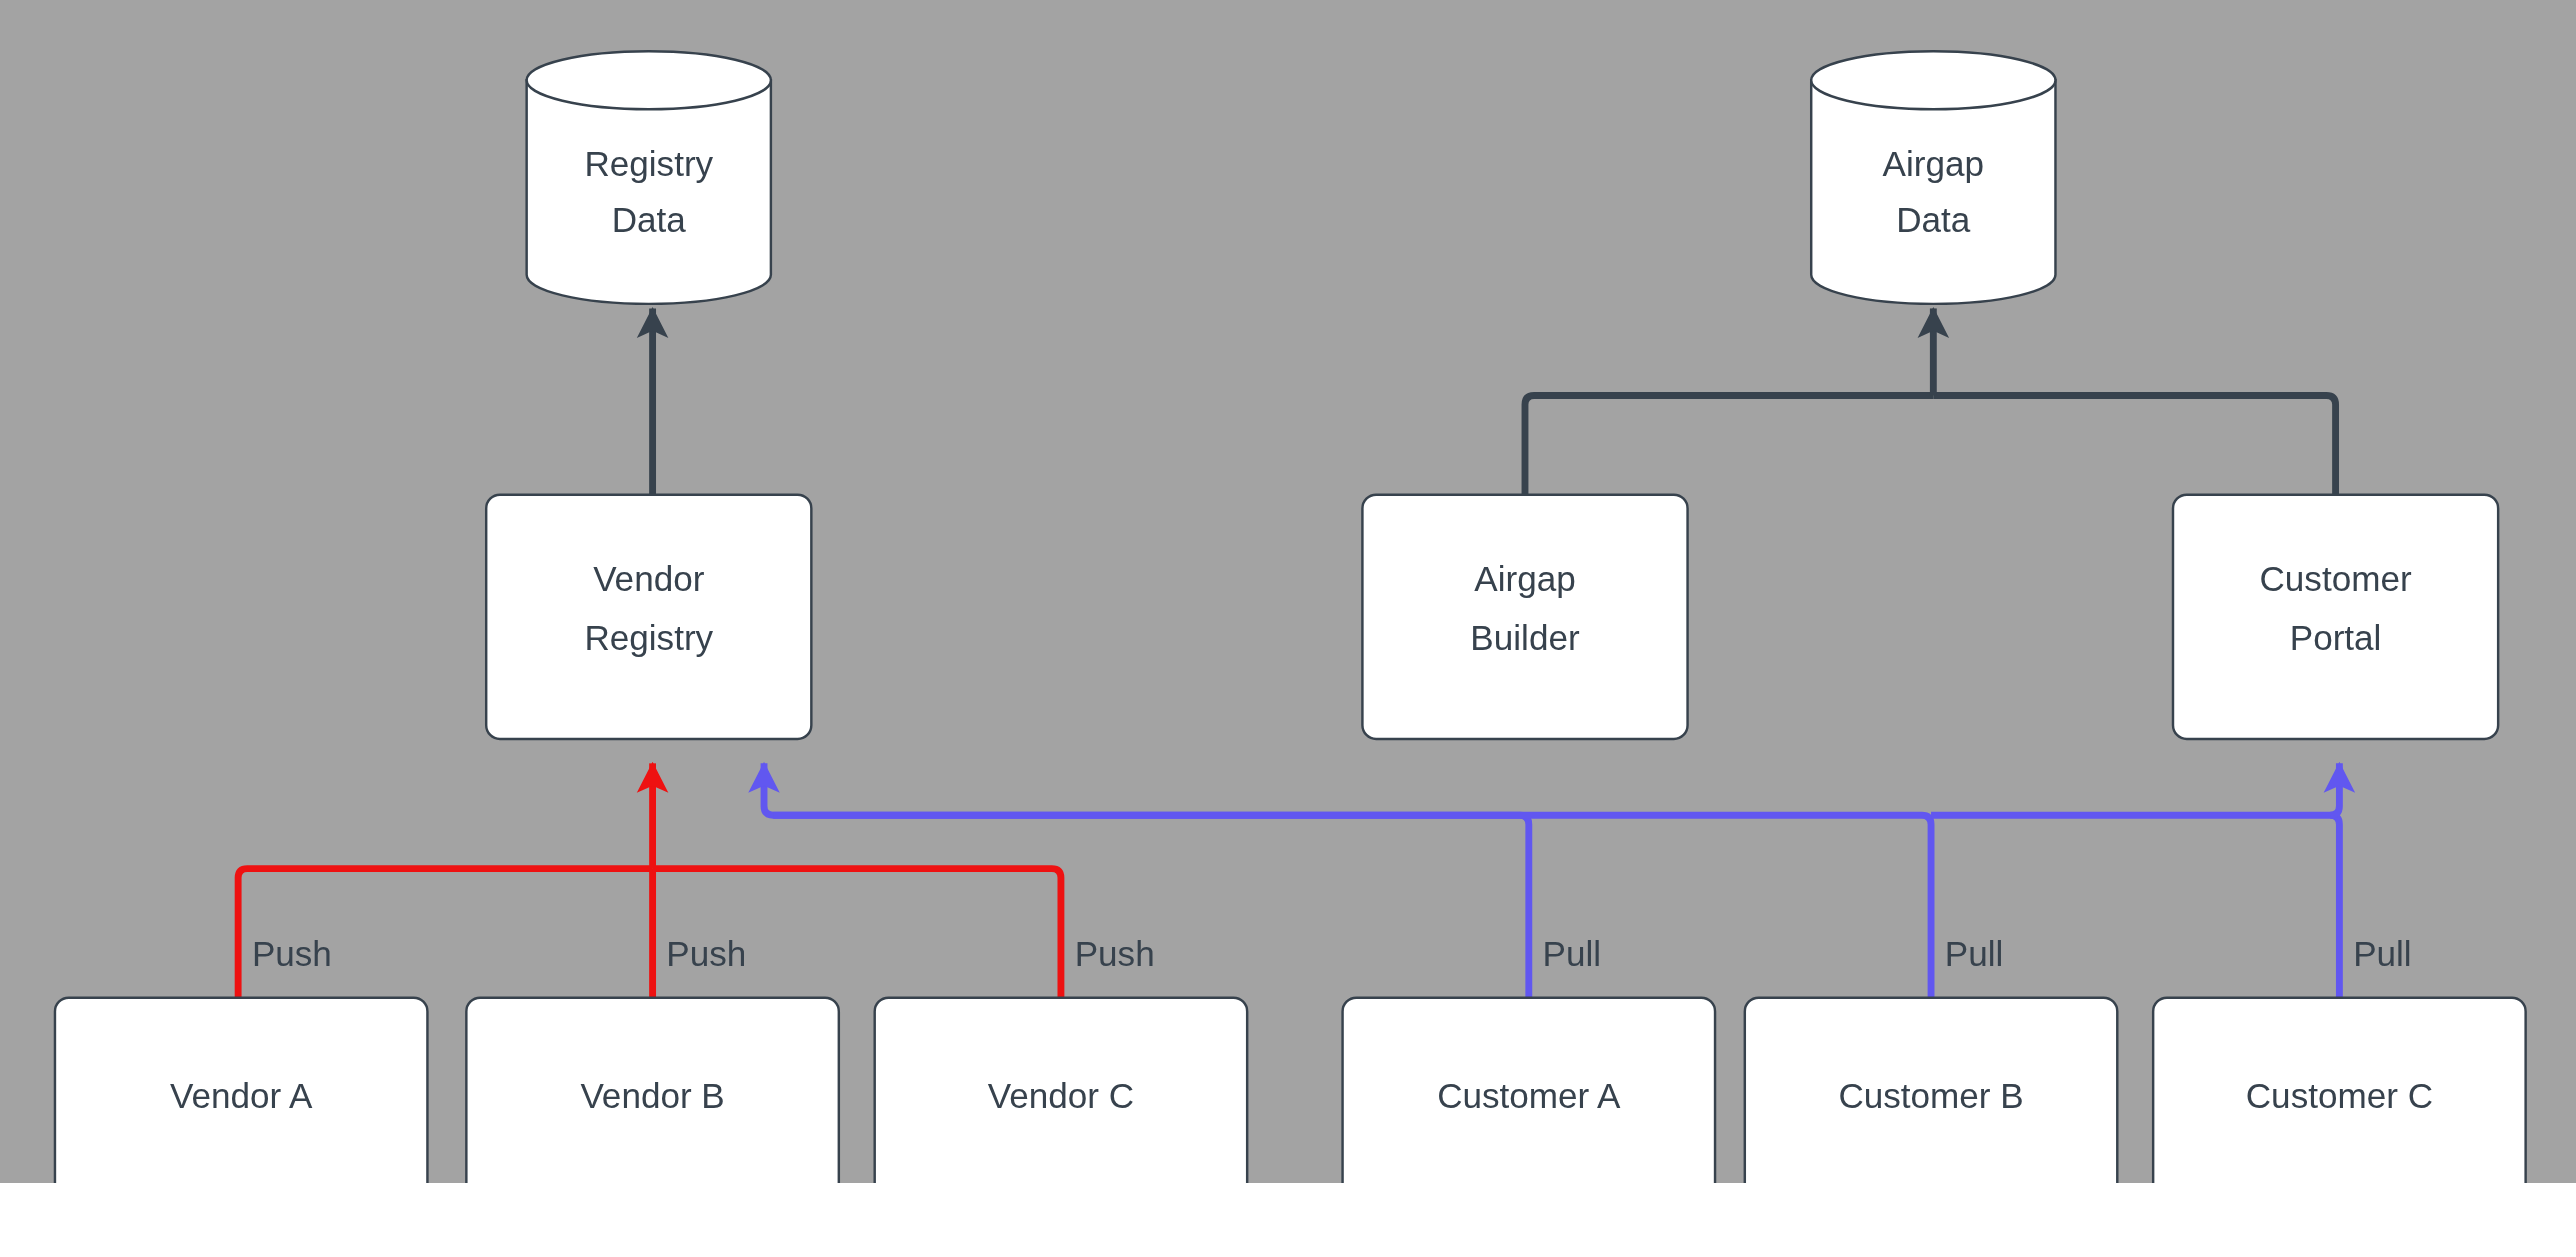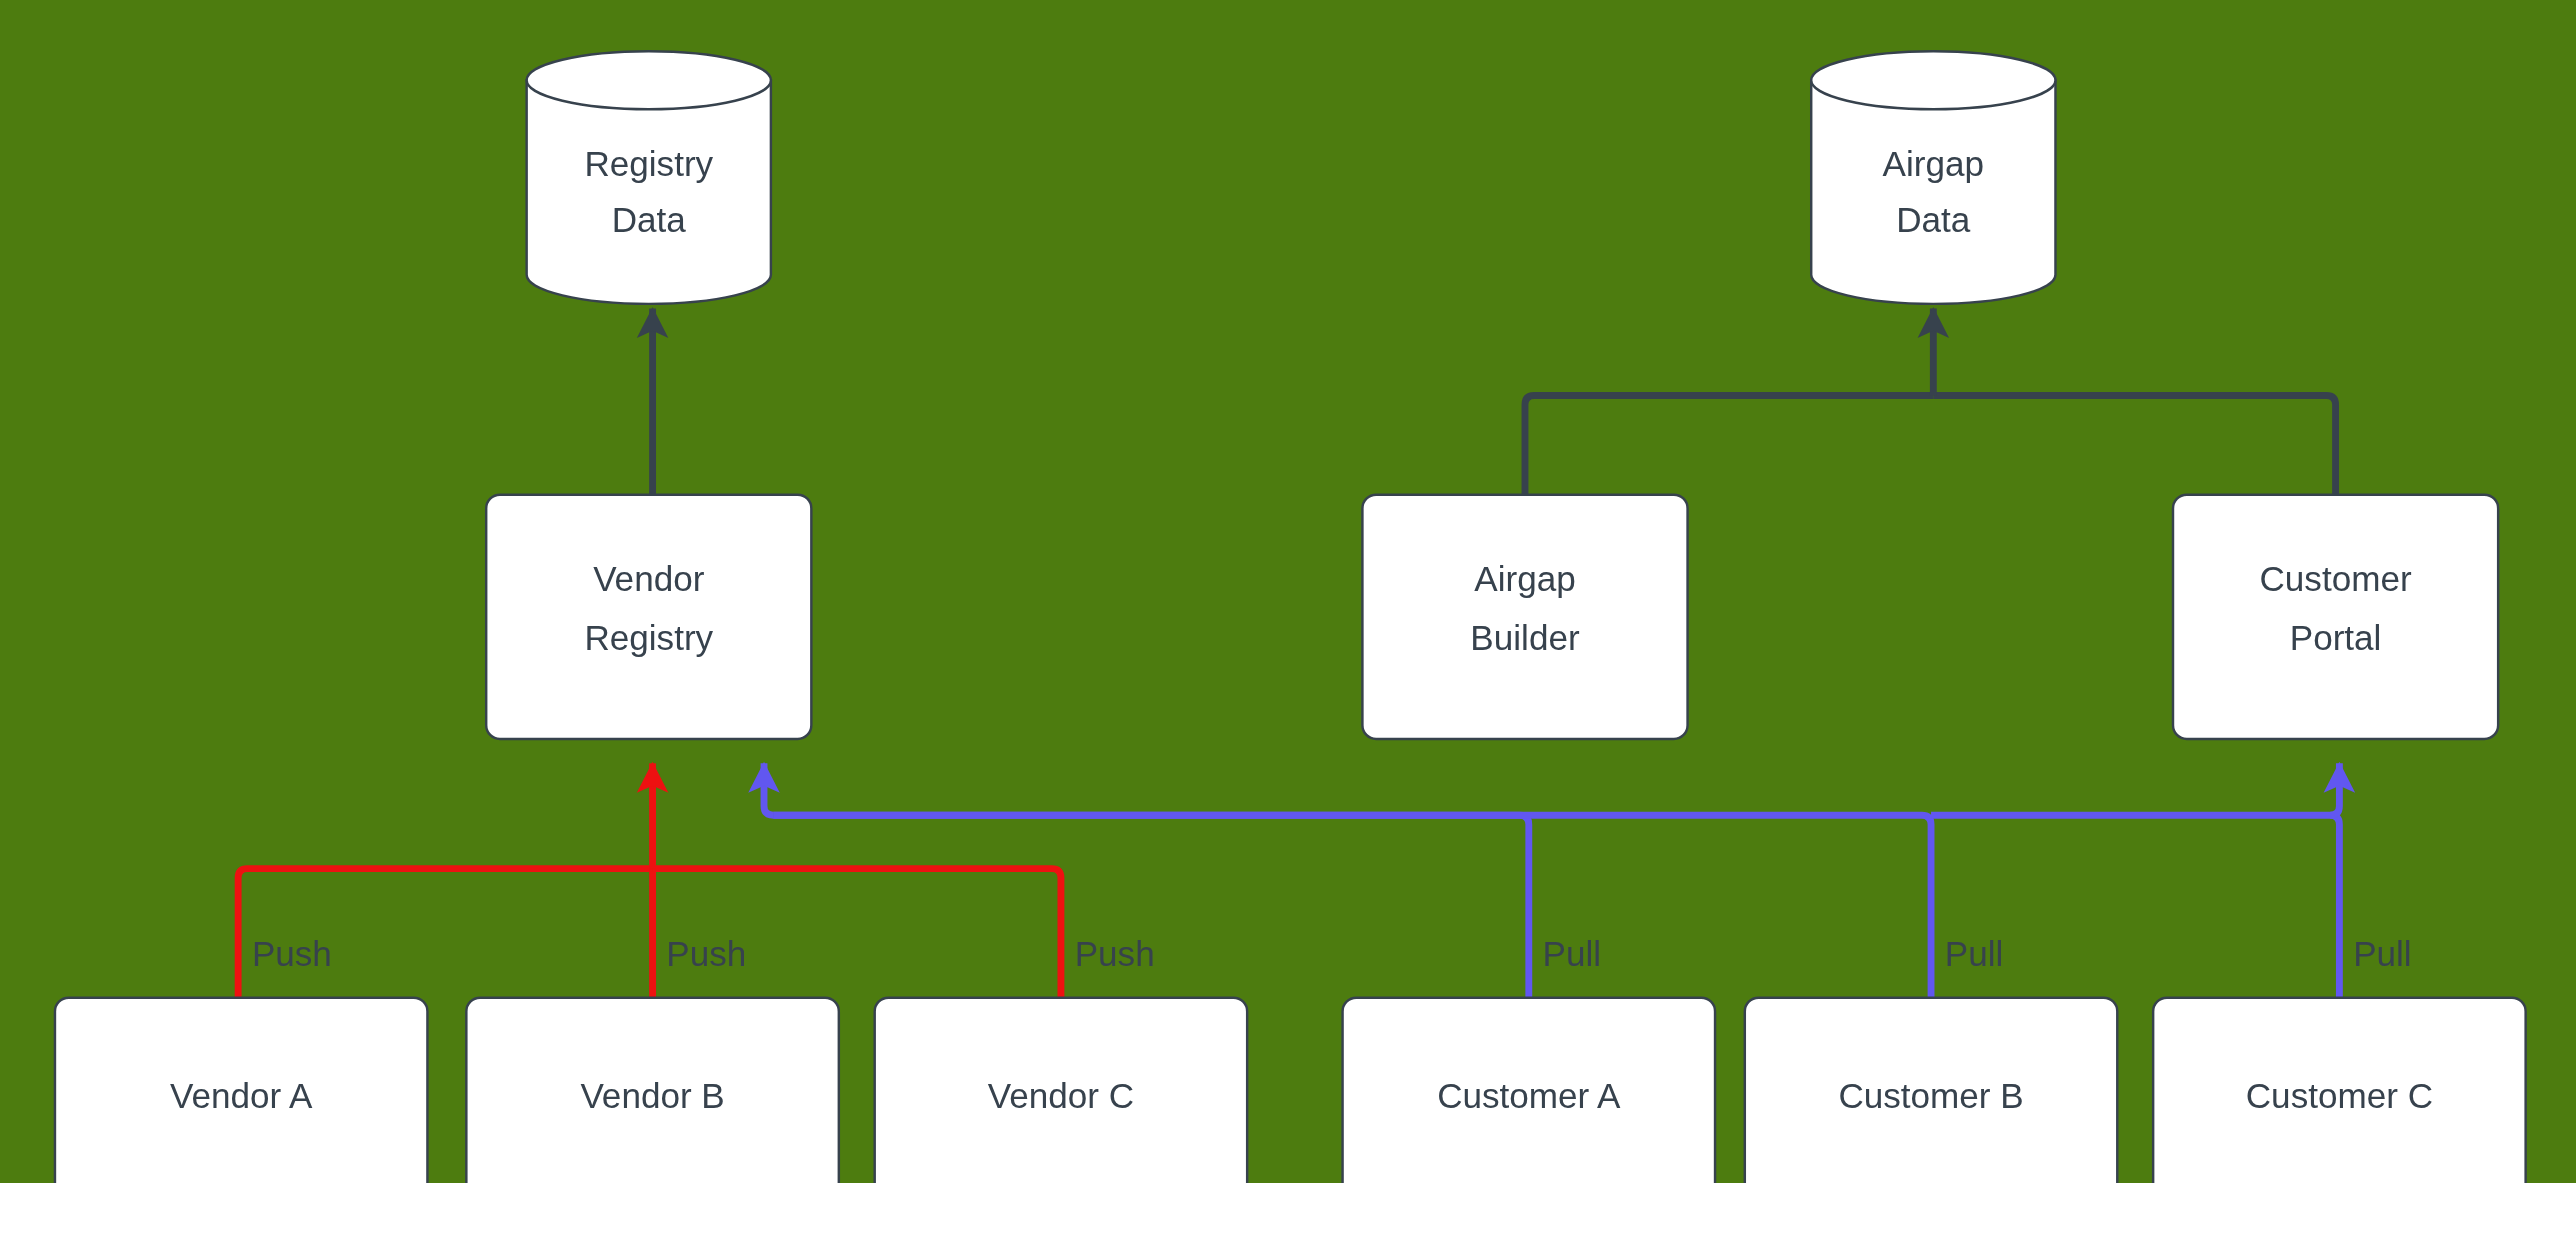--- a/index.html
+++ b/index.html
@@ -4,21 +4,21 @@
 <style>
   html, body {
     margin: 0;
     padding: 0;
     background: #ffffff;
   }
   #stage {
     position: relative;
     width: 2576px;
     height: 1183px;
-    background: #4d7c0f;
+    background: #a3a3a3;
     font-family: "Liberation Sans", sans-serif;
     overflow: hidden;
   }
   #diagram-svg {
     position: absolute;
     left: 0;
     top: 0;
     width: 2576px;
     height: 1258px;
   }

